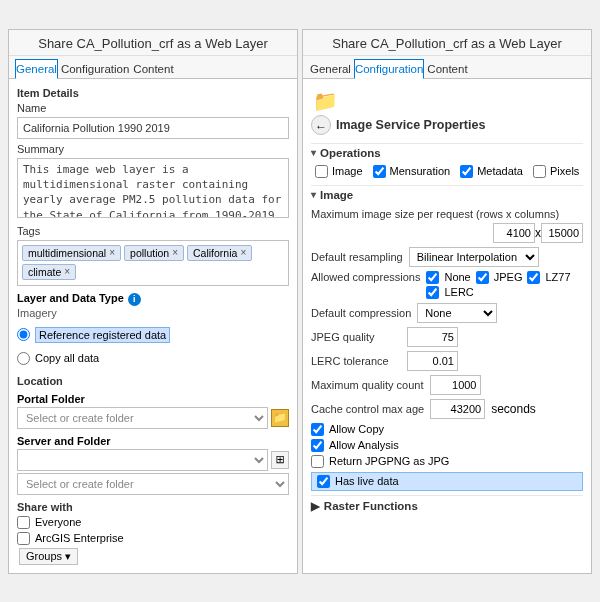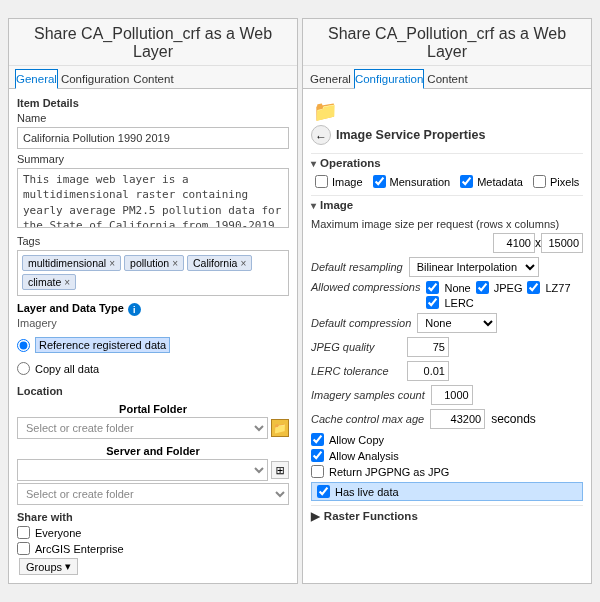--- a/index.html
+++ b/index.html
@@ -24,21 +24,21 @@
     .panel {
       background: #ffffff;
       border: 1px solid #c0c0c0;
       flex: 1;
       padding: 0;
       min-width: 0;
     }
     .panel-title {
       text-align: center;
       padding: 6px 4px 4px;
-      font-size: 16px;
+      font-size: 13px;
       color: #333;
       border-bottom: 1px solid #e0e0e0;
       background: #f7f7f7;
     }
     .tabs {
       display: flex;
       border-bottom: 1px solid #c0c0c0;
       background: #f7f7f7;
       padding: 0 6px;
       gap: 2px;
@@ -151,21 +151,20 @@
       font-size: 11px;
     }
     .location-section {
       margin-top: 6px;
     }
     .loc-label {
       font-size: 11px;
       font-weight: 600;
       margin-bottom: 2px;
       margin-top: 6px;
-      text-align: center;
     }
     .loc-row {
       display: flex;
       align-items: center;
       gap: 3px;
     }
     .loc-row select, .loc-row input {
       flex: 1;
       border: 1px solid #c0c0c0;
       height: 22px;
@@ -277,21 +276,20 @@
       display: flex;
       align-items: center;
       gap: 6px;
       margin-bottom: 4px;
     }
     .img-row-label {
       font-size: 11px;
       color: #333;
       min-width: 90px;
       flex-shrink: 0;
-      font-style: italic;
     }
     .size-inputs {
       display: flex;
       align-items: center;
       gap: 0;
     }
     .size-input {
       width: 42px;
       height: 20px;
       border: 1px solid #c0c0c0;
@@ -311,21 +309,21 @@
       flex-direction: column;
       gap: 2px;
     }
     .comp-line {
       display: flex;
       align-items: center;
       gap: 5px;
       font-size: 11px;
     }
     .small-input {
-      width: 42px;
+      width: 51px;
       height: 20px;
       border: 1px solid #c0c0c0;
       font-size: 11px;
       text-align: right;
       padding: 0 3px;
     }
     .allow-row {
       display: flex;
       align-items: center;
       gap: 5px;
@@ -566,21 +564,21 @@
           <span class="img-row-label">JPEG quality</span>
           <input class="small-input" type="text" value="75" style="">
         </div>
 
         <div class="img-row">
           <span class="img-row-label">LERC tolerance</span>
           <input class="small-input" type="text" value="0.01" style="">
         </div>
 
         <div class="img-row">
-          <span class="img-row-label">Imagery samples count</span>
+          <span class="img-row-label">Maximum quality count</span>
           <input class="small-input" type="text" value="1000" style="">
         </div>
 
         <div class="img-row">
           <span class="img-row-label">Cache control max age</span>
           <input class="small-input" type="text" value="43200" style="width: 55px;">
           <span>seconds</span>
         </div>
 
         <div class="allow-row">

